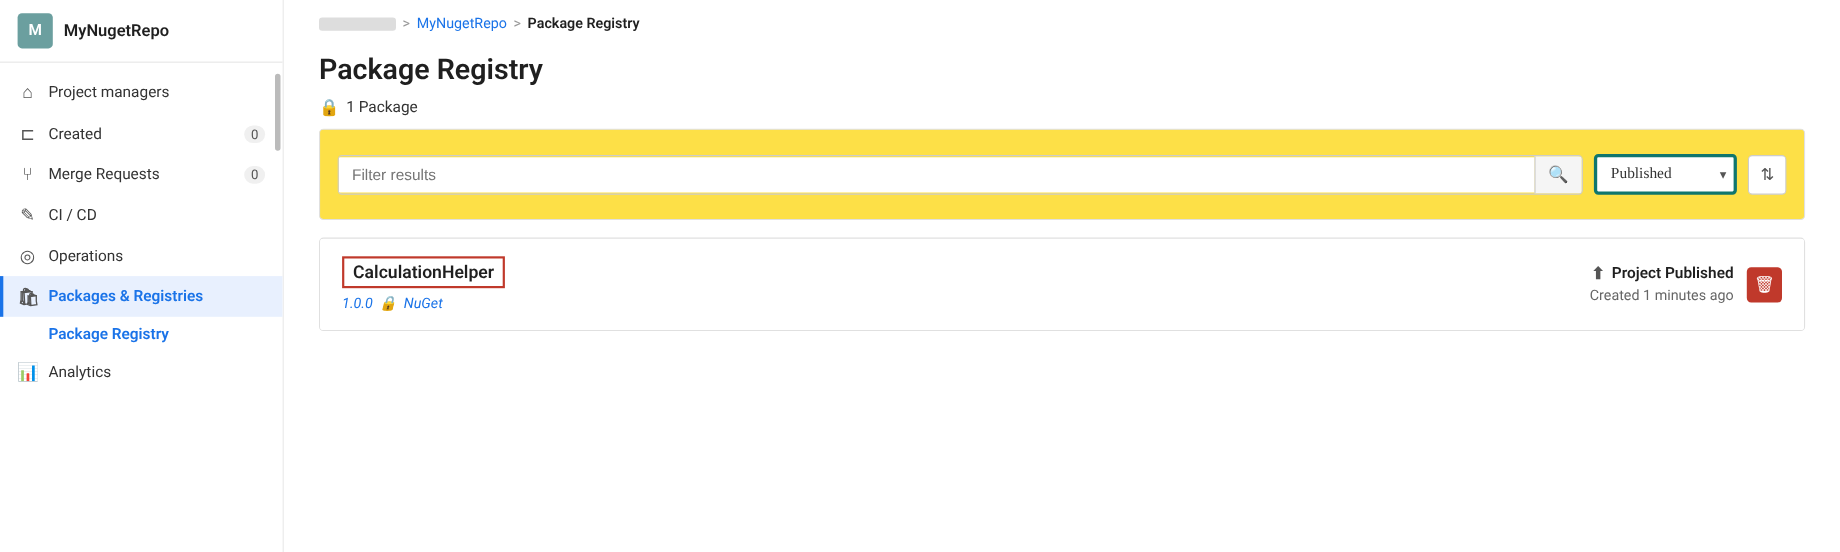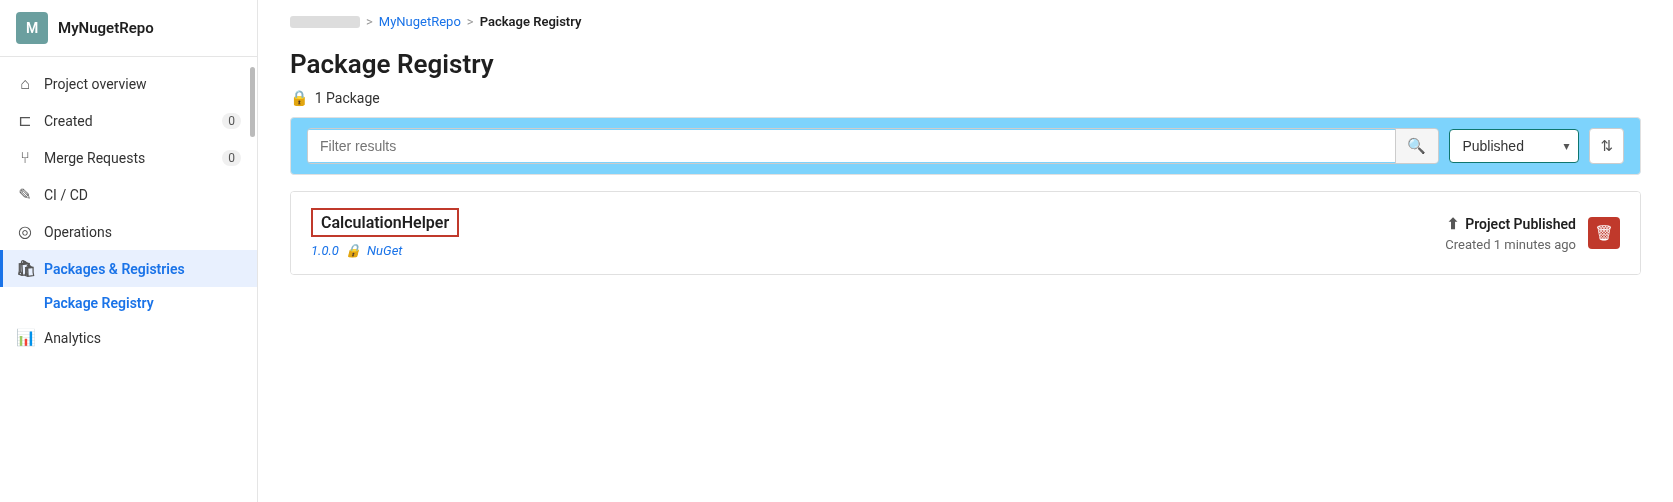--- a/index.html
+++ b/index.html
@@ -149,22 +149,22 @@
     .info-text .link { color: #1a73e8; text-decoration: none; cursor: pointer; }
 
     
     .filter-bar {
       display: flex;
       align-items: center;
       gap: 10px;
       margin-bottom: 16px;
       border: 1px solid #e0e0e0;
       border-radius: 4px;
-      padding: 10px 16px;
-      background: #7dd3fc;
+      padding: 22px 16px;
+      background: #fde047;
     }
     .search-input-wrap {
       flex: 1;
       display: flex;
       align-items: center;
       border: 1px solid #ccc;
       border-radius: 4px;
       overflow: hidden;
     }
     .search-input-wrap input {
@@ -184,28 +184,29 @@
       color: #555;
       font-size: 15px;
     }
     .select-wrap {
       position: relative;
       display: flex;
       align-items: center;
     }
     .select-wrap select {
       appearance: none;
-      border: 1px solid #0f766e;
+      border: 3px solid #0f766e;
       border-radius: 4px;
       padding: 8px 32px 8px 12px;
       font-size: 14px;
       color: #333;
       background: #fff;
       cursor: pointer;
       min-width: 130px;
+      font-family: Liberation Serif, serif;
     }
     .select-arrow {
       position: absolute;
       right: 10px;
       pointer-events: none;
       color: #555;
       font-size: 12px;
     }
     .sort-btn {
       background: #fff;
@@ -294,21 +295,21 @@
     <div class="sidebar-avatar">M</div>
     <span class="sidebar-title">MyNugetRepo</span>
   </div>
 
   <div class="sidebar-nav sidebar-scroll">
 
     <div style="position:absolute;right:2px;top:10px;width:5px;height:70px;background:#bbb;border-radius:3px;z-index:10;"></div>
 
     <div class="nav-item">
       <span class="icon">⌂</span>
-      <span>Project overview</span>
+      <span>Project managers</span>
     </div>
     <div class="nav-item">
       <span class="icon">⊏</span>
       <span>Created</span>
       <span class="badge">0</span>
     </div>
     <div class="nav-item">
       <span class="icon">⑂</span>
       <span>Merge Requests</span>
       <span class="badge">0</span>

